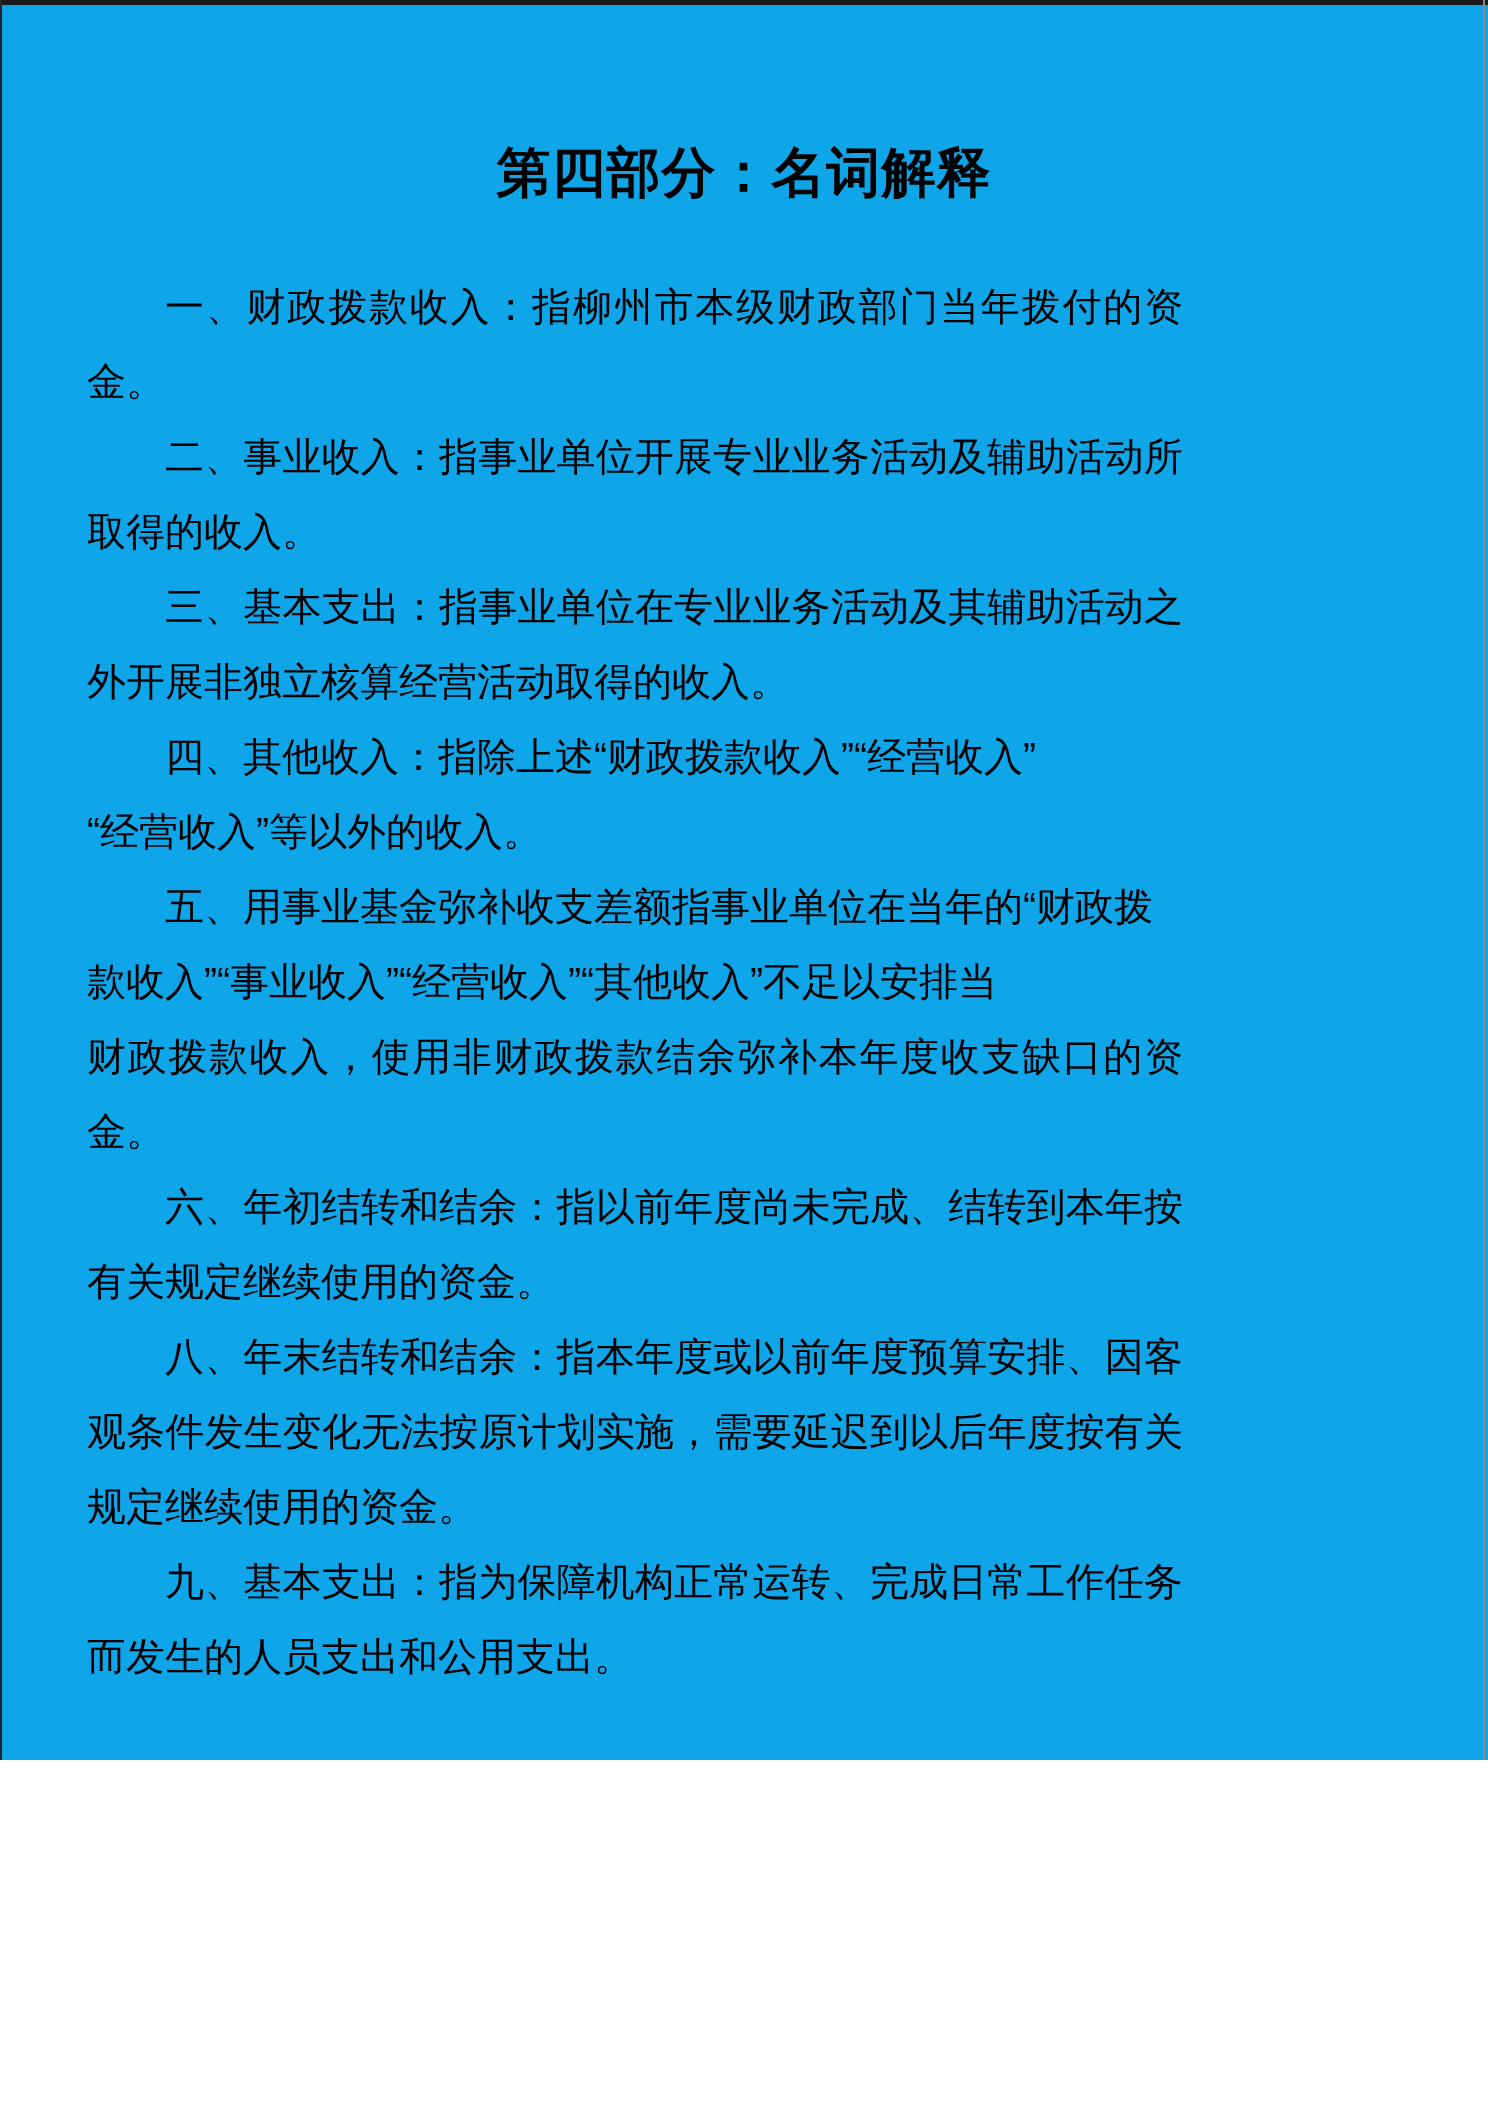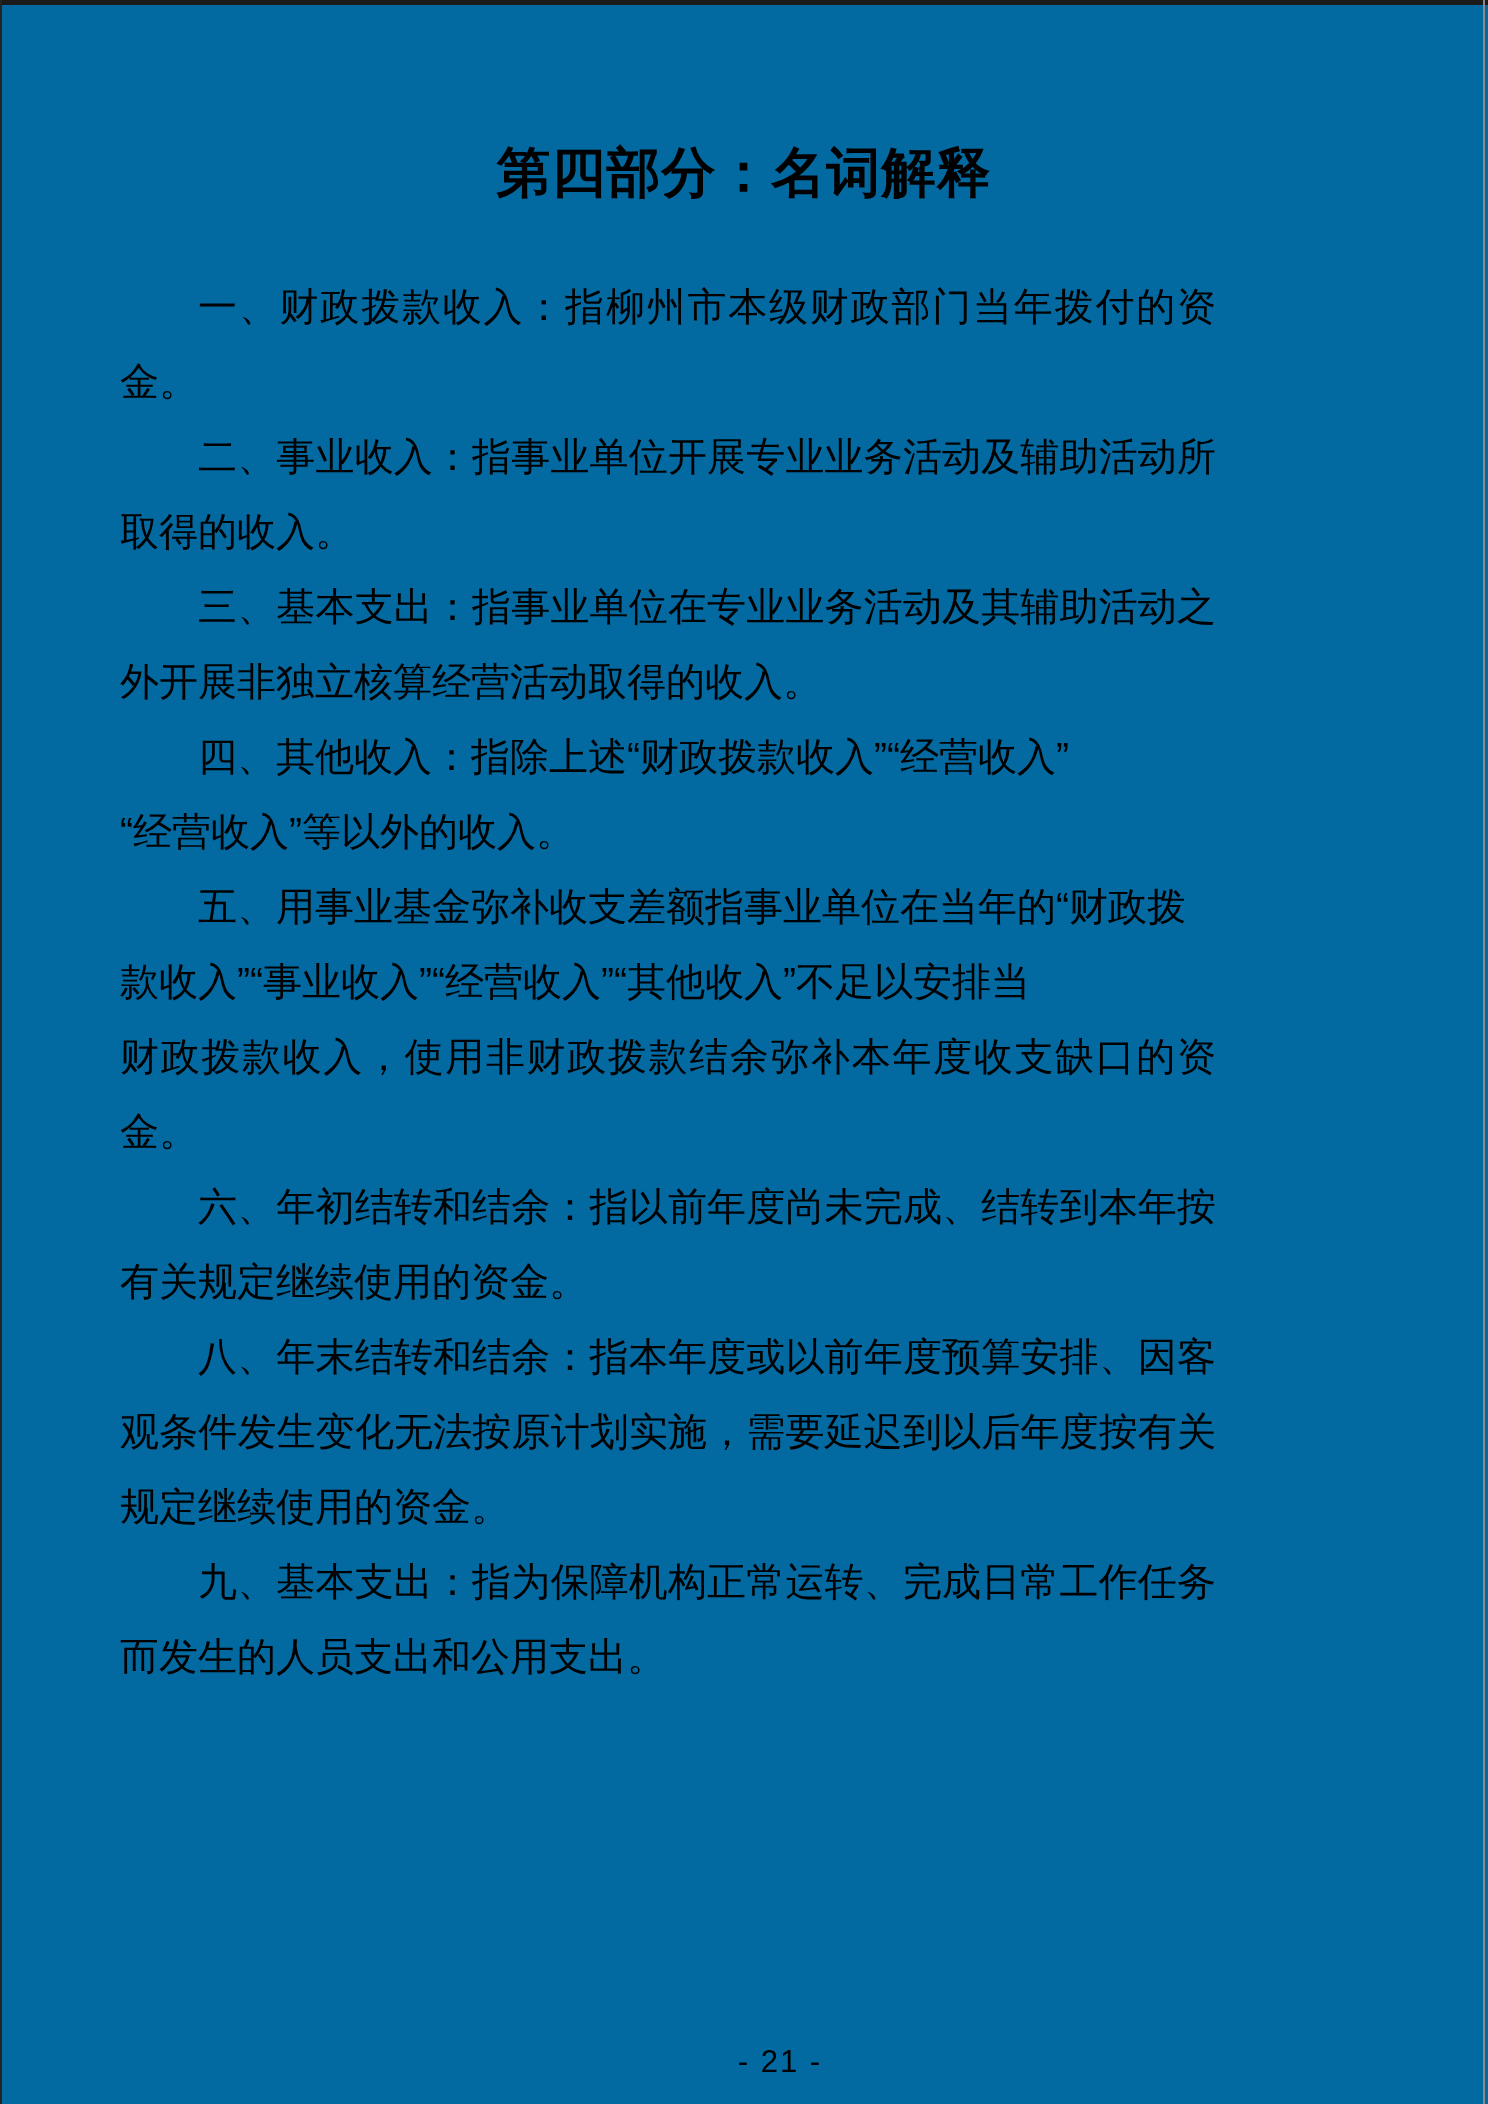--- a/index.html
+++ b/index.html
@@ -3,22 +3,22 @@
 <meta charset="utf-8">
 <style>
   html, body {
     margin: 0;
     padding: 0;
     background: #ffffff;
   }
   .page {
     position: relative;
     width: 1488px;
-    height: 2104px;
-    background: #0369a1;
+    height: 1760px;
+    background: #0ea5e9;
     color: #000000;
     font-family: "Liberation Sans", sans-serif;
     overflow: hidden;
   }
   
   .scan-bar-top {
     position: absolute;
     top: 0; left: 0;
     width: 1488px; height: 5px;
     background: #1b1b1b;
@@ -38,21 +38,21 @@
   .doc-title {
     margin: 145px 0 0 0;
     font-size: 54px;
     line-height: 54px;
     font-weight: bold;
     text-align: center;
     letter-spacing: 1px;
     white-space: nowrap;
   }
   .doc-body {
-    margin: 70px 0 0 120px;
+    margin: 70px 0 0 87px;
     width: 1096px;
   }
   .para {
     margin: 0;
     font-size: 39px;
     line-height: 75px;
     text-align: justify;
     text-justify: inter-character;
     text-indent: 78px;
     white-space: pre-wrap;

